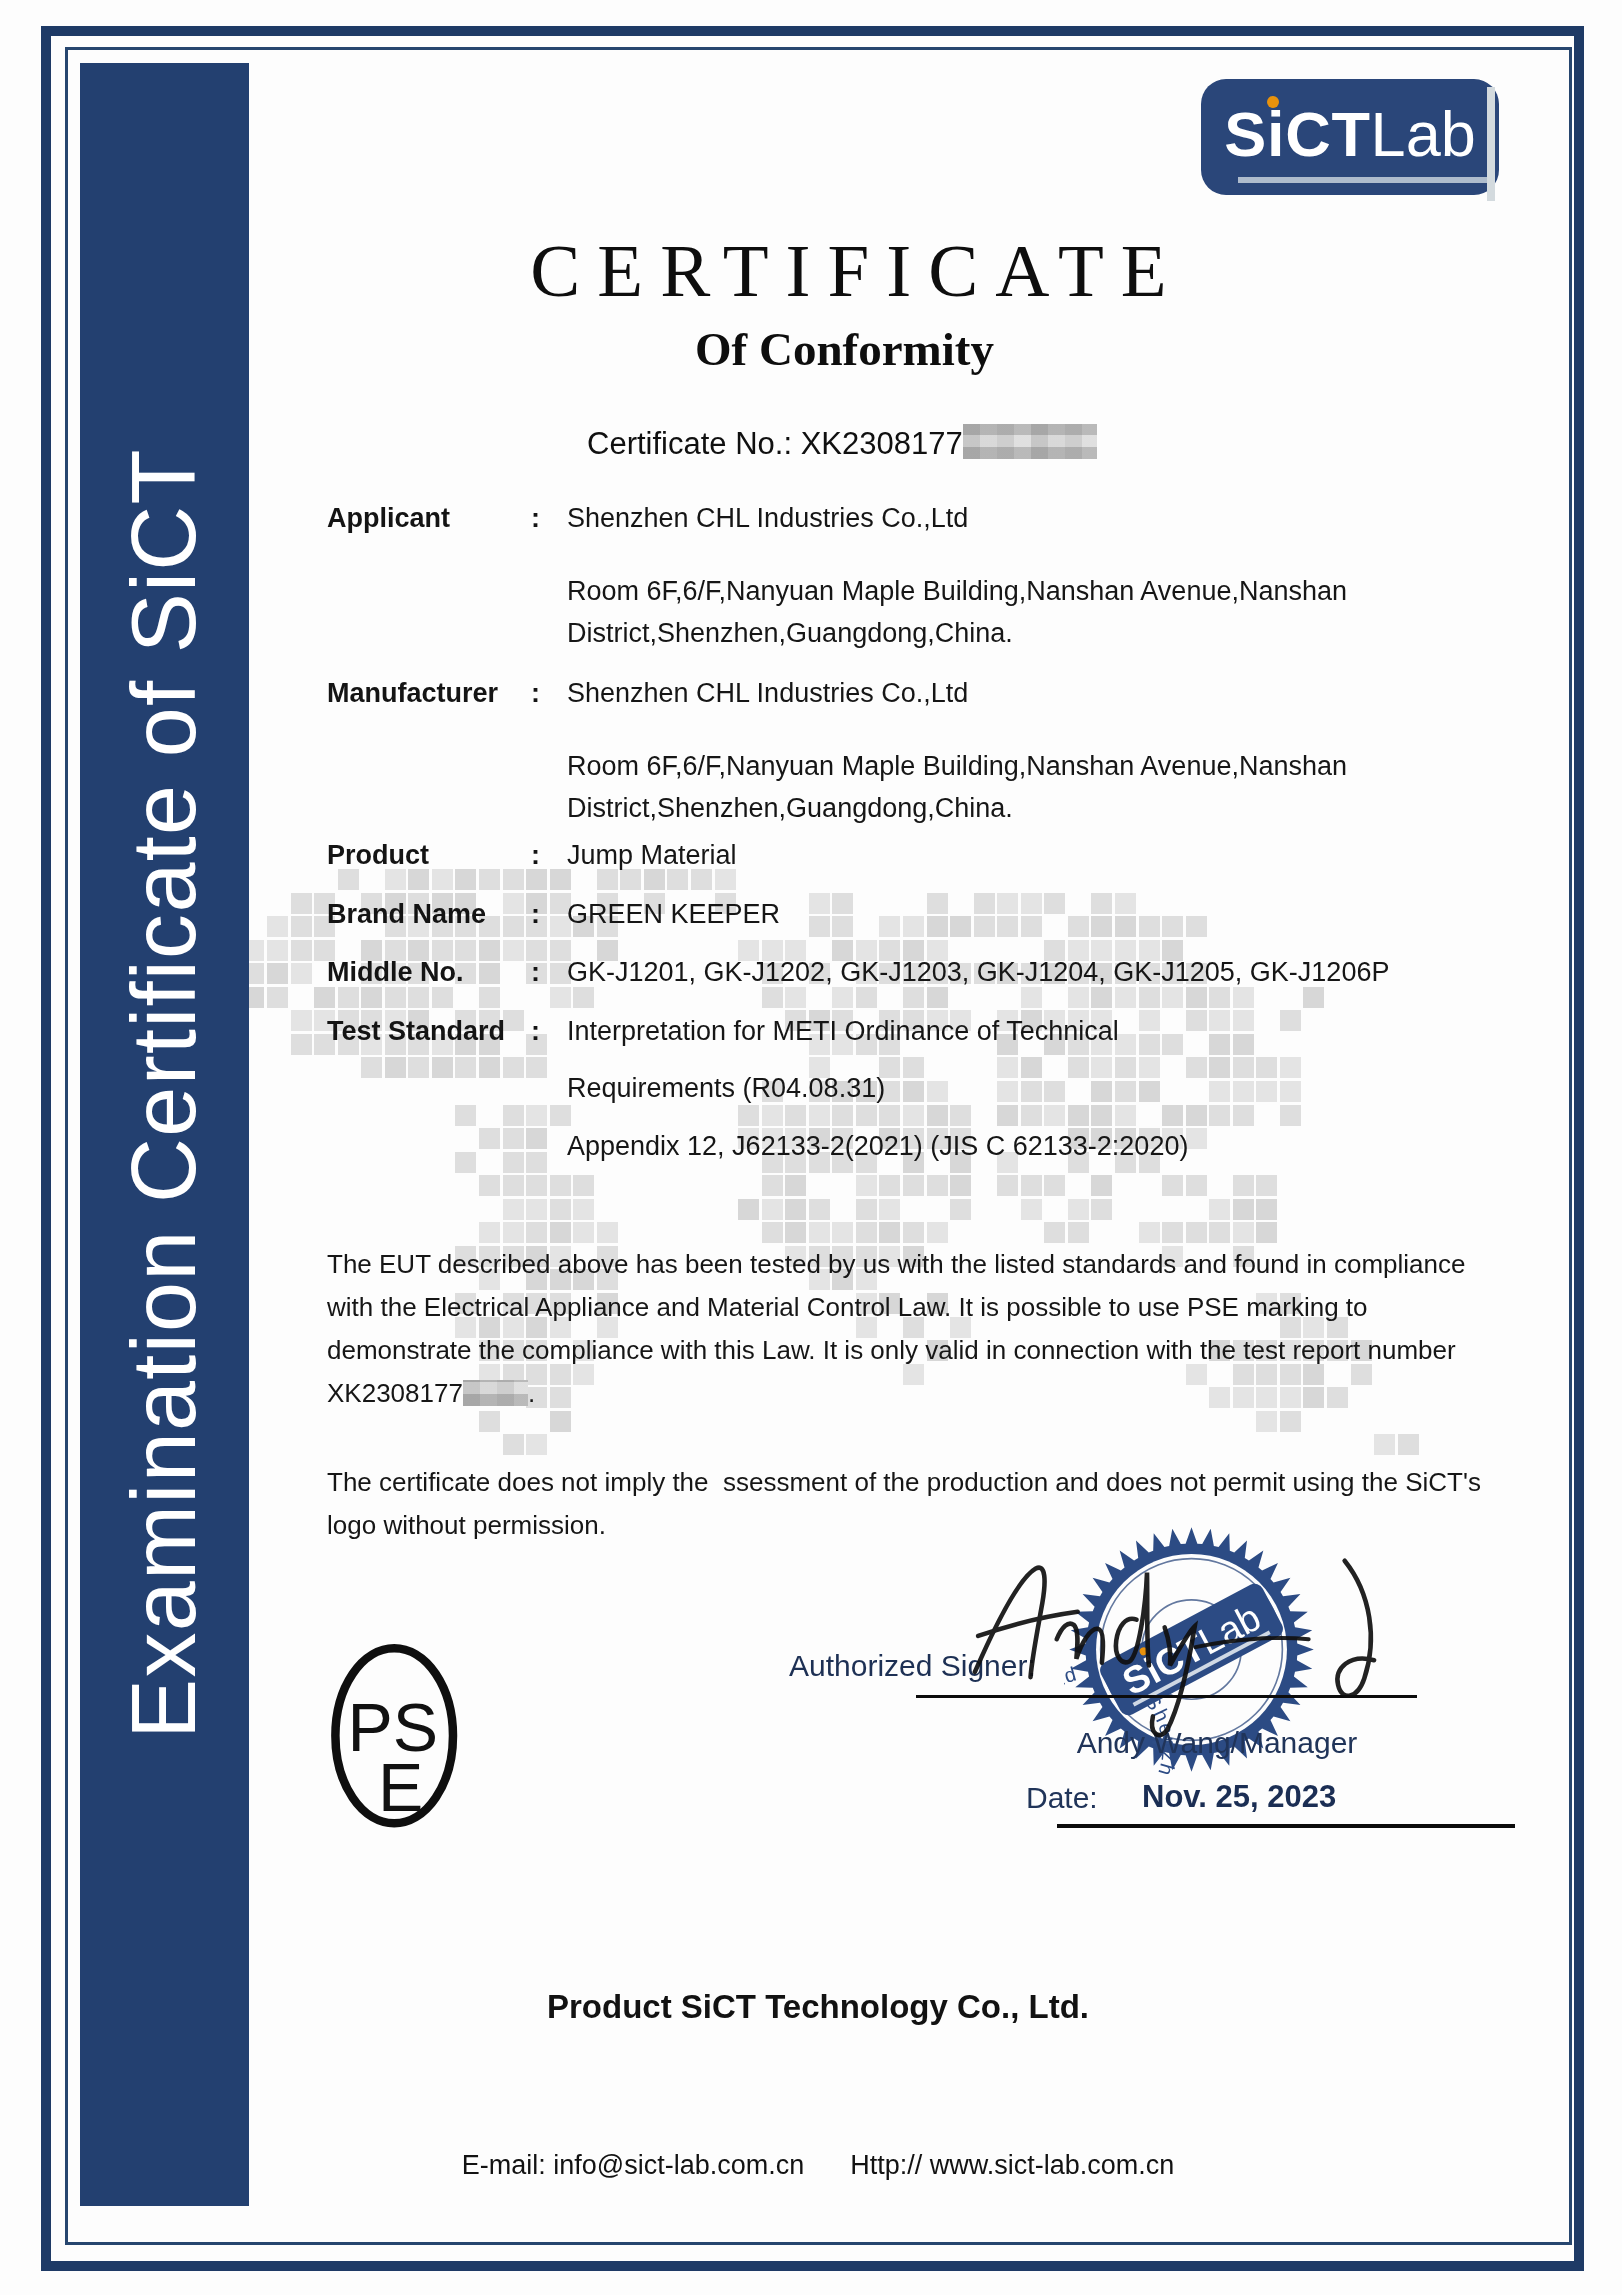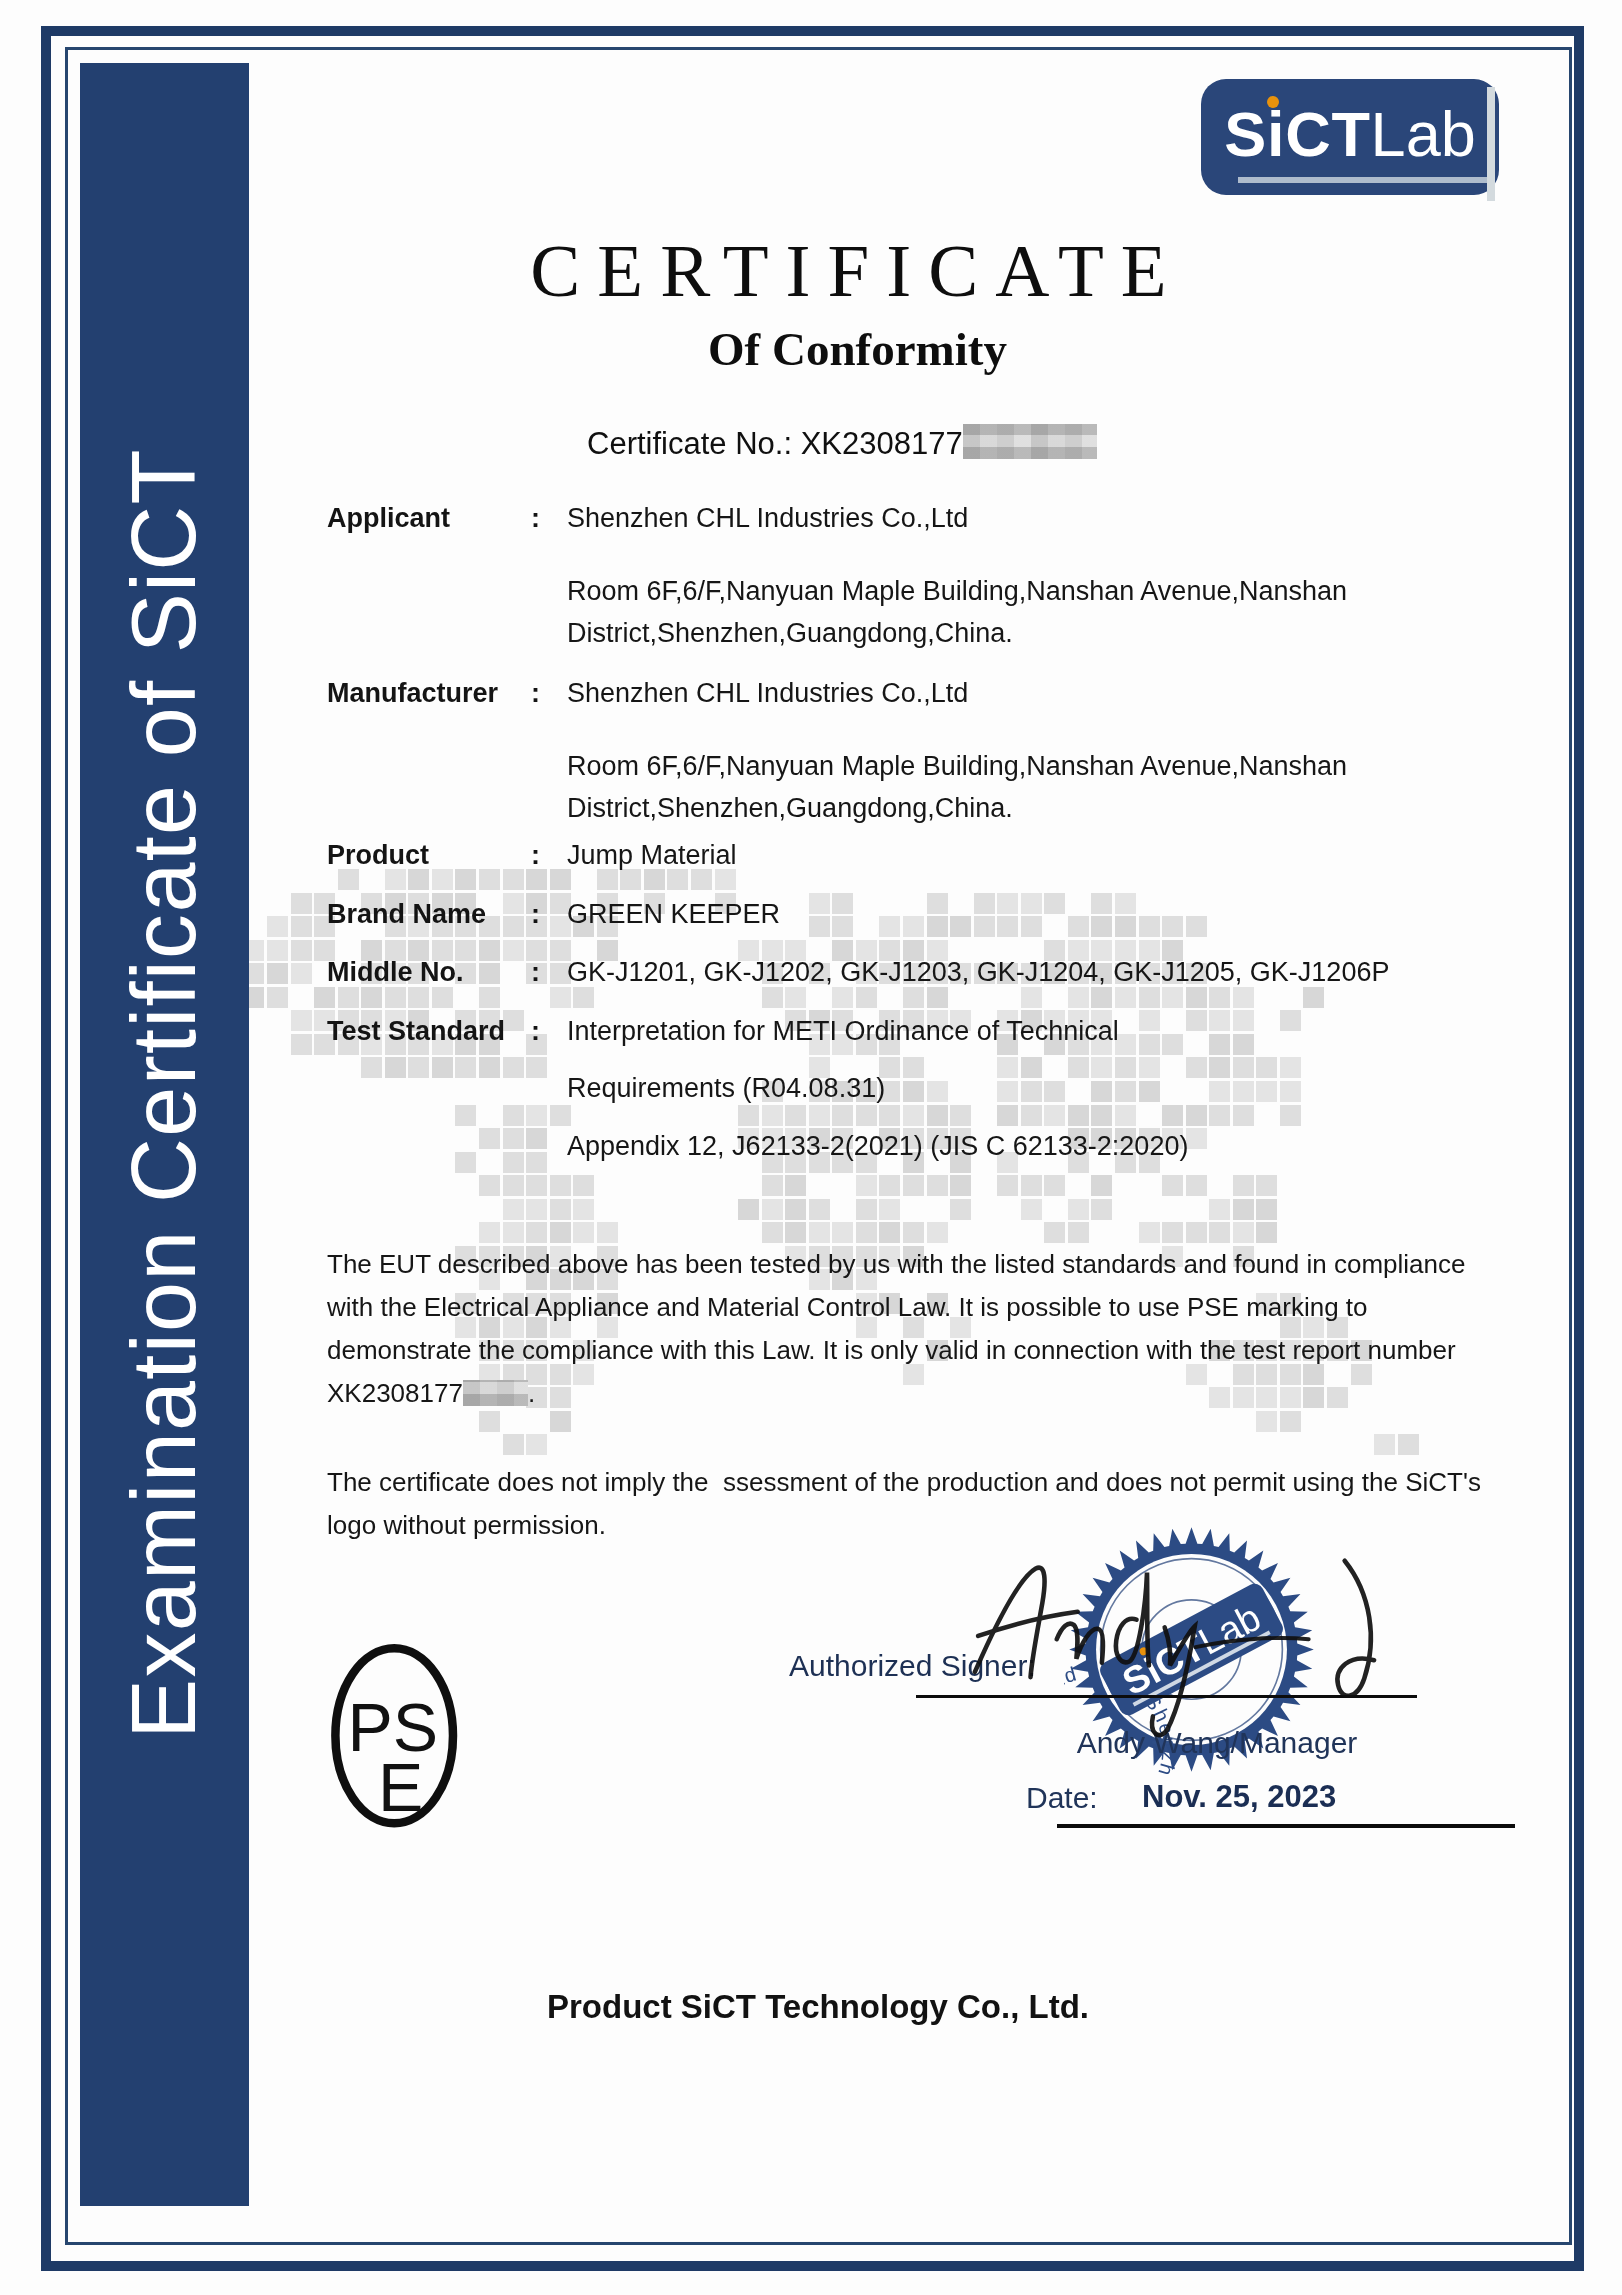--- a/index.html
+++ b/index.html
@@ -21,21 +21,21 @@
         border-radius:25px;z-index:3;text-align:center;line-height:111px;}
   #logo .b{font-weight:700;color:#fff;font-size:63px;letter-spacing:0.7px;}
   #logo .l{font-weight:400;color:#fff;font-size:63px;}
   #logo-underline{position:absolute;left:1238px;top:177px;width:249px;height:5.9px;background:#aebccd;z-index:4;}
   #logo-idot{position:absolute;left:1267px;top:96px;width:11.8px;height:11.8px;border-radius:50%;background:#e8920c;z-index:4;}
   #logo-caret{position:absolute;left:1487px;top:87px;width:7.9px;height:114px;background:#d3dade;z-index:4;}
   
   .abs{position:absolute;z-index:3;}
   #title{left:497px;top:228px;width:720px;text-align:center;font-family:"Liberation Serif",serif;
          font-size:75px;letter-spacing:17px;color:#0e0e0e;}
-  #subtitle{left:563px;top:322px;width:589px;text-align:center;font-family:"Liberation Serif",serif;
+  #subtitle{left:550px;top:322px;width:589px;text-align:center;font-family:"Liberation Serif",serif;
             font-weight:700;font-size:47px;color:#0e0e0e;}
   #certno{left:587px;top:424px;font-size:31px;font-weight:400;color:#101010;white-space:nowrap;}
   .redact{display:inline-block;vertical-align:-5.2px;width:134px;height:35px;filter:blur(0.7px);
      background-image:repeating-linear-gradient(0deg,rgba(125,125,125,0.35) 0 11.8px,rgba(255,255,255,0.15) 11.8px 23.6px),
                       repeating-linear-gradient(90deg,#bdbdbd 0 17px,#d2d2d2 17px 34px,#c6c6c6 34px 51px,#dadada 51px 68px);}
   .redact.small{width:65px;height:26px;vertical-align:-3.9px;}
   
   .flabel{position:absolute;left:327px;font-size:27px;font-weight:700;color:#141414;z-index:3;white-space:nowrap;}
   .fcolon{position:absolute;left:531px;font-size:27px;font-weight:700;color:#141414;z-index:3;}
   .fvalue{position:absolute;left:567px;font-size:27px;color:#161616;z-index:3;white-space:nowrap;}
@@ -595,14 +595,17 @@
       <path d="M 40,145 C 95,126 155,113 192,108"></path>
       <path d="M 160,150 C 168,130 178,122 186,128 C 194,135 192,160 190,180 C 198,155 212,132 223,134 C 233,136 231,166 229,186"></path>
       <path d="M 282,120 C 266,114 254,130 251,152 C 248,174 258,190 271,184 C 285,176 296,100 298,48 C 299,95 297,165 301,190"></path>
       <path d="M 325,132 C 332,152 335,172 333,190 C 350,160 362,138 371,130 C 362,185 349,250 329,288 C 317,306 301,294 307,268"></path>
       <path d="M 372,162 C 430,150 495,145 545,150" stroke-width="6"></path>
       <path d="M 600,30 C 640,80 650,150 630,210 C 620,240 596,246 590,220 C 584,194 608,172 645,182"></path>
     </g>
   </svg>
 
   <div id="f-company" class="footer-line">Product SiCT Technology Co., Ltd.</div>
+  <div id="f-contact" class="footer-line">
+    <span>E-mail: info@sict-lab.com.cn</span><span class="gap"></span><span>Http:// www.sict-lab.com.cn</span>
+  </div>
 </div>
 
 
 </body></html>

